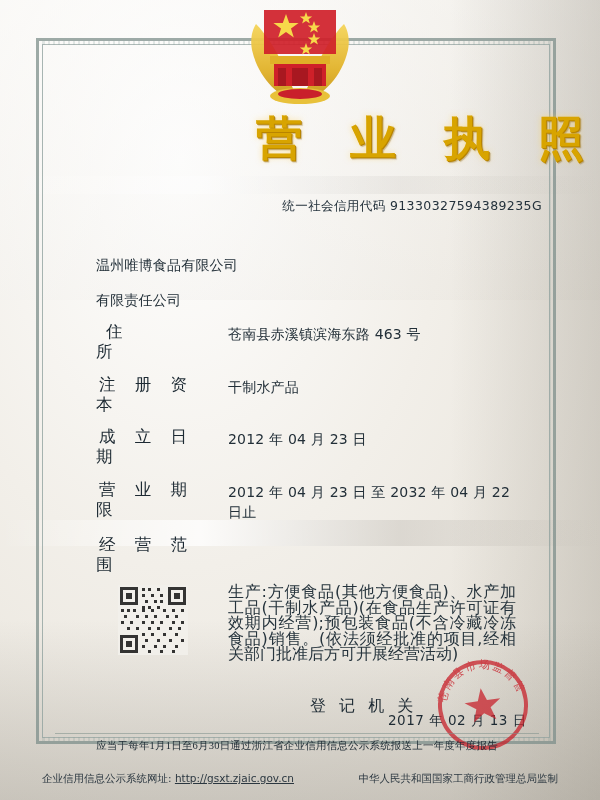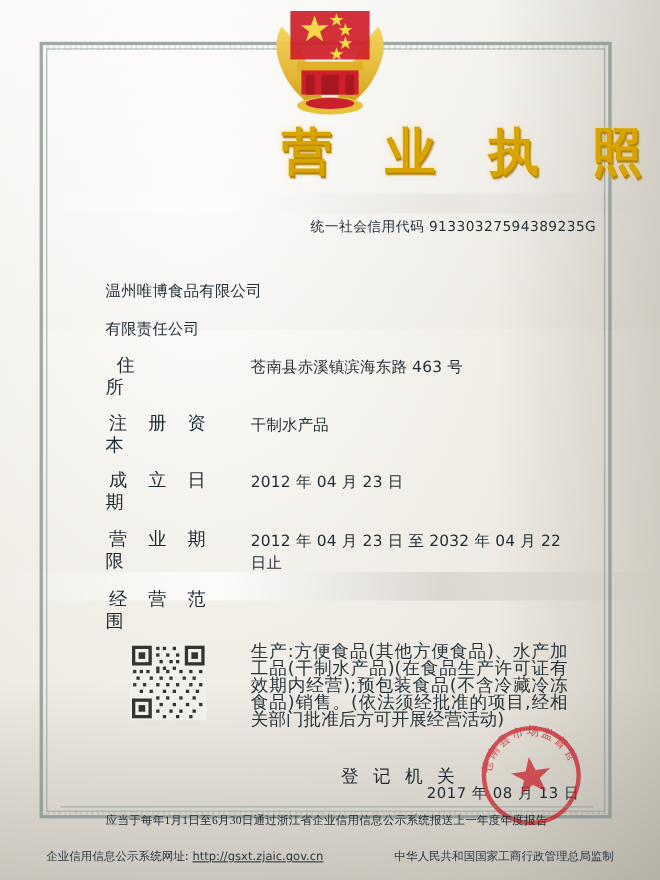--- a/index.html
+++ b/index.html
@@ -389,21 +389,21 @@
           <rect x="45" y="60" width="3" height="3"></rect>
         <rect x="57" y="60" width="3" height="3"></rect>
         <rect x="30" y="65" width="3" height="3"></rect>
           <rect x="42" y="65" width="3" height="3"></rect>
           <rect x="54" y="65" width="3" height="3"></rect>
       </g>
     </svg>
   </div>
 
   <div class="reg-auth">登 记 机 关</div>
-  <div class="reg-date">2017 年 08 月 13 日</div>
+  <div class="reg-date">2017 年 02 月 13 日</div>
 
   <div class="seal">
     <svg width="110" height="110" viewBox="0 0 110 110">
       <defs>
         <path id="sealArc" d="M 55,55 m -40,0 a 40,40 0 1,1 80,0" fill="none"></path>
         <path id="sealArcText" d="M 18,55 a 37,37 0 0 1 74,0" fill="none"></path>
       </defs>
       <circle cx="55" cy="55" r="43" fill="none" stroke="#c8202a" stroke-width="4" opacity="0.9"></circle>
       <polygon points="55,38 59.6,50.6 73,50.6 62.2,58.4 66.3,71 55,63.4 43.7,71 47.8,58.4 37,50.6 50.4,50.6" fill="#c8202a" opacity="0.9"></polygon>
       <text font-family="DejaVu Sans, sans-serif" font-size="11" fill="#c8202a" opacity="0.92" letter-spacing="2">

